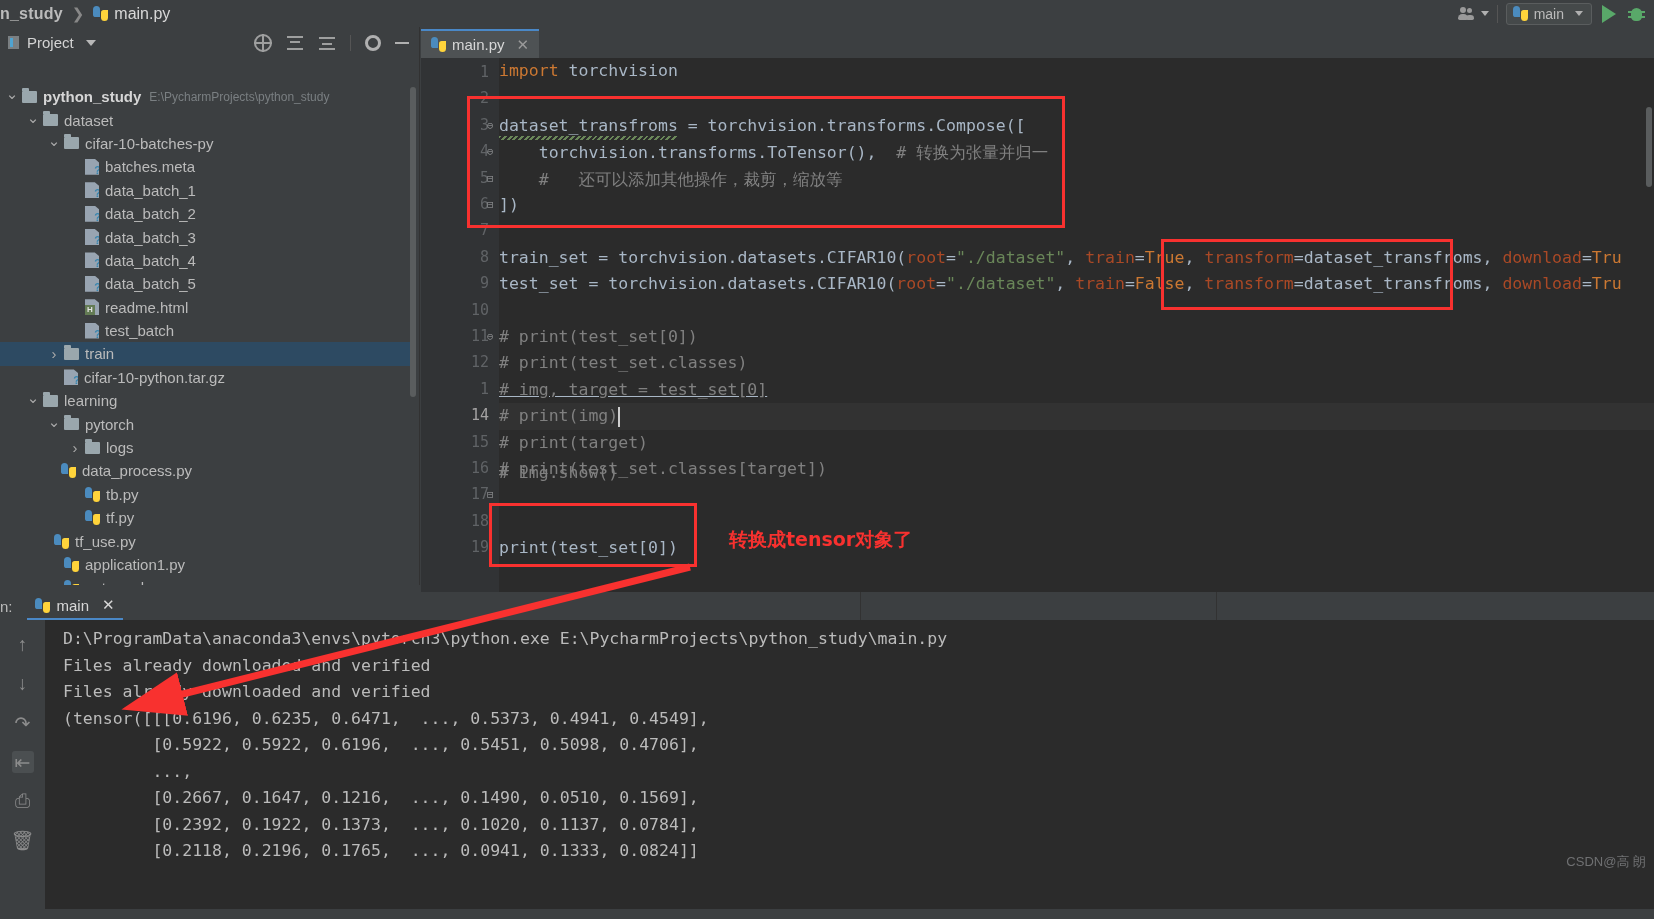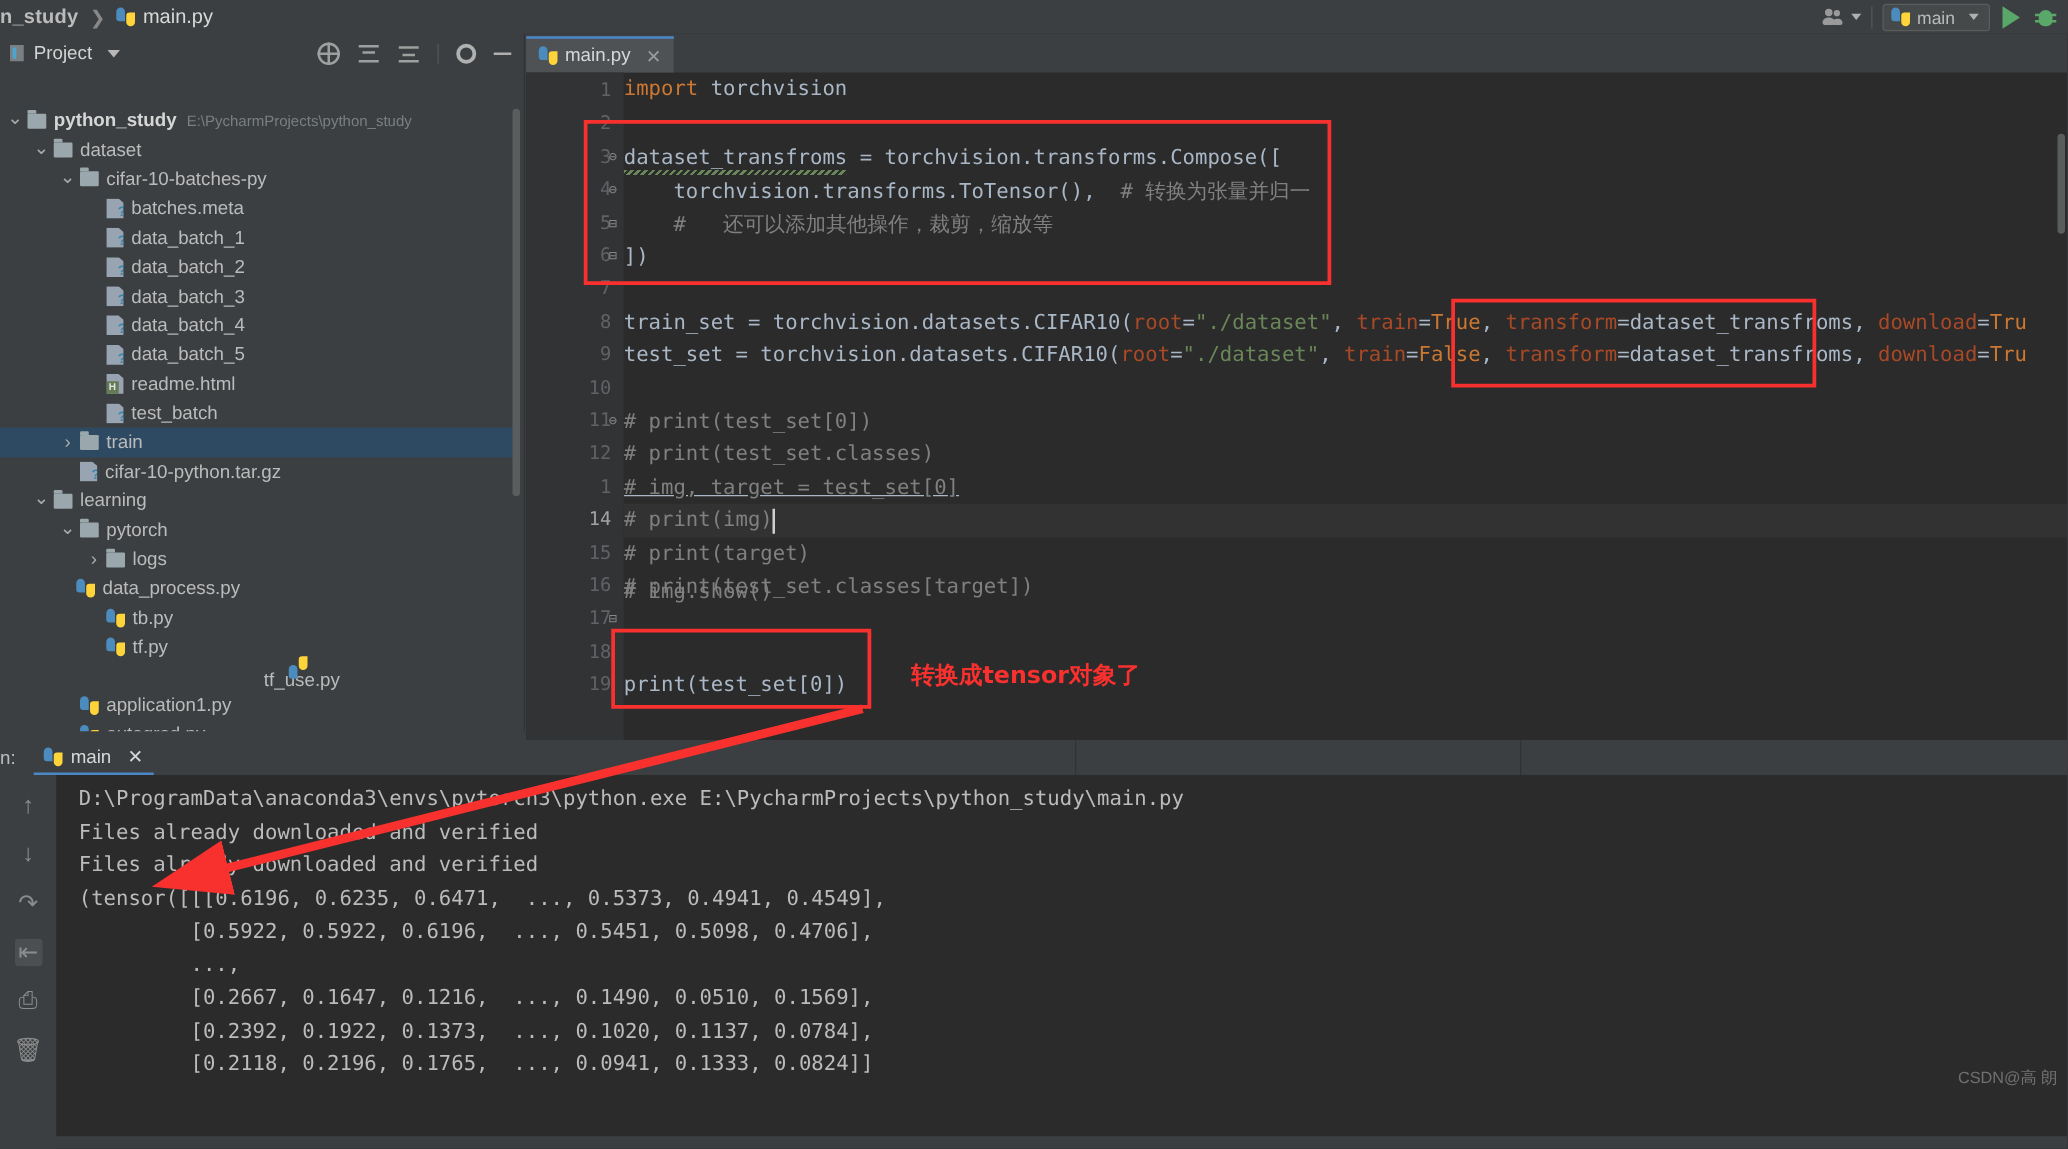--- a/index.html
+++ b/index.html
@@ -328,21 +328,21 @@
         <div class="trow" style="padding-left: 69px;">
           <span class="twist"></span>
           <span class="pyicon"></span>
           <span>tb.py</span>
         </div>
         <div class="trow" style="padding-left: 69px;">
           <span class="twist"></span>
           <span class="pyicon"></span>
           <span>tf.py</span>
         </div>
-        <div class="trow" style="padding-left: 73px; flex-direction: column;">
+        <div class="trow" style="padding-left: 38px;">
           <span class="twist"></span>
           <span class="pyicon"></span>
           <span>tf_use.py</span>
         </div>
         <div class="trow" style="padding-left: 48px;">
           <span class="twist"></span>
           <span class="pyicon"></span>
           <span>application1.py</span>
         </div>
         <div class="trow" style="padding-left: 48px;">

